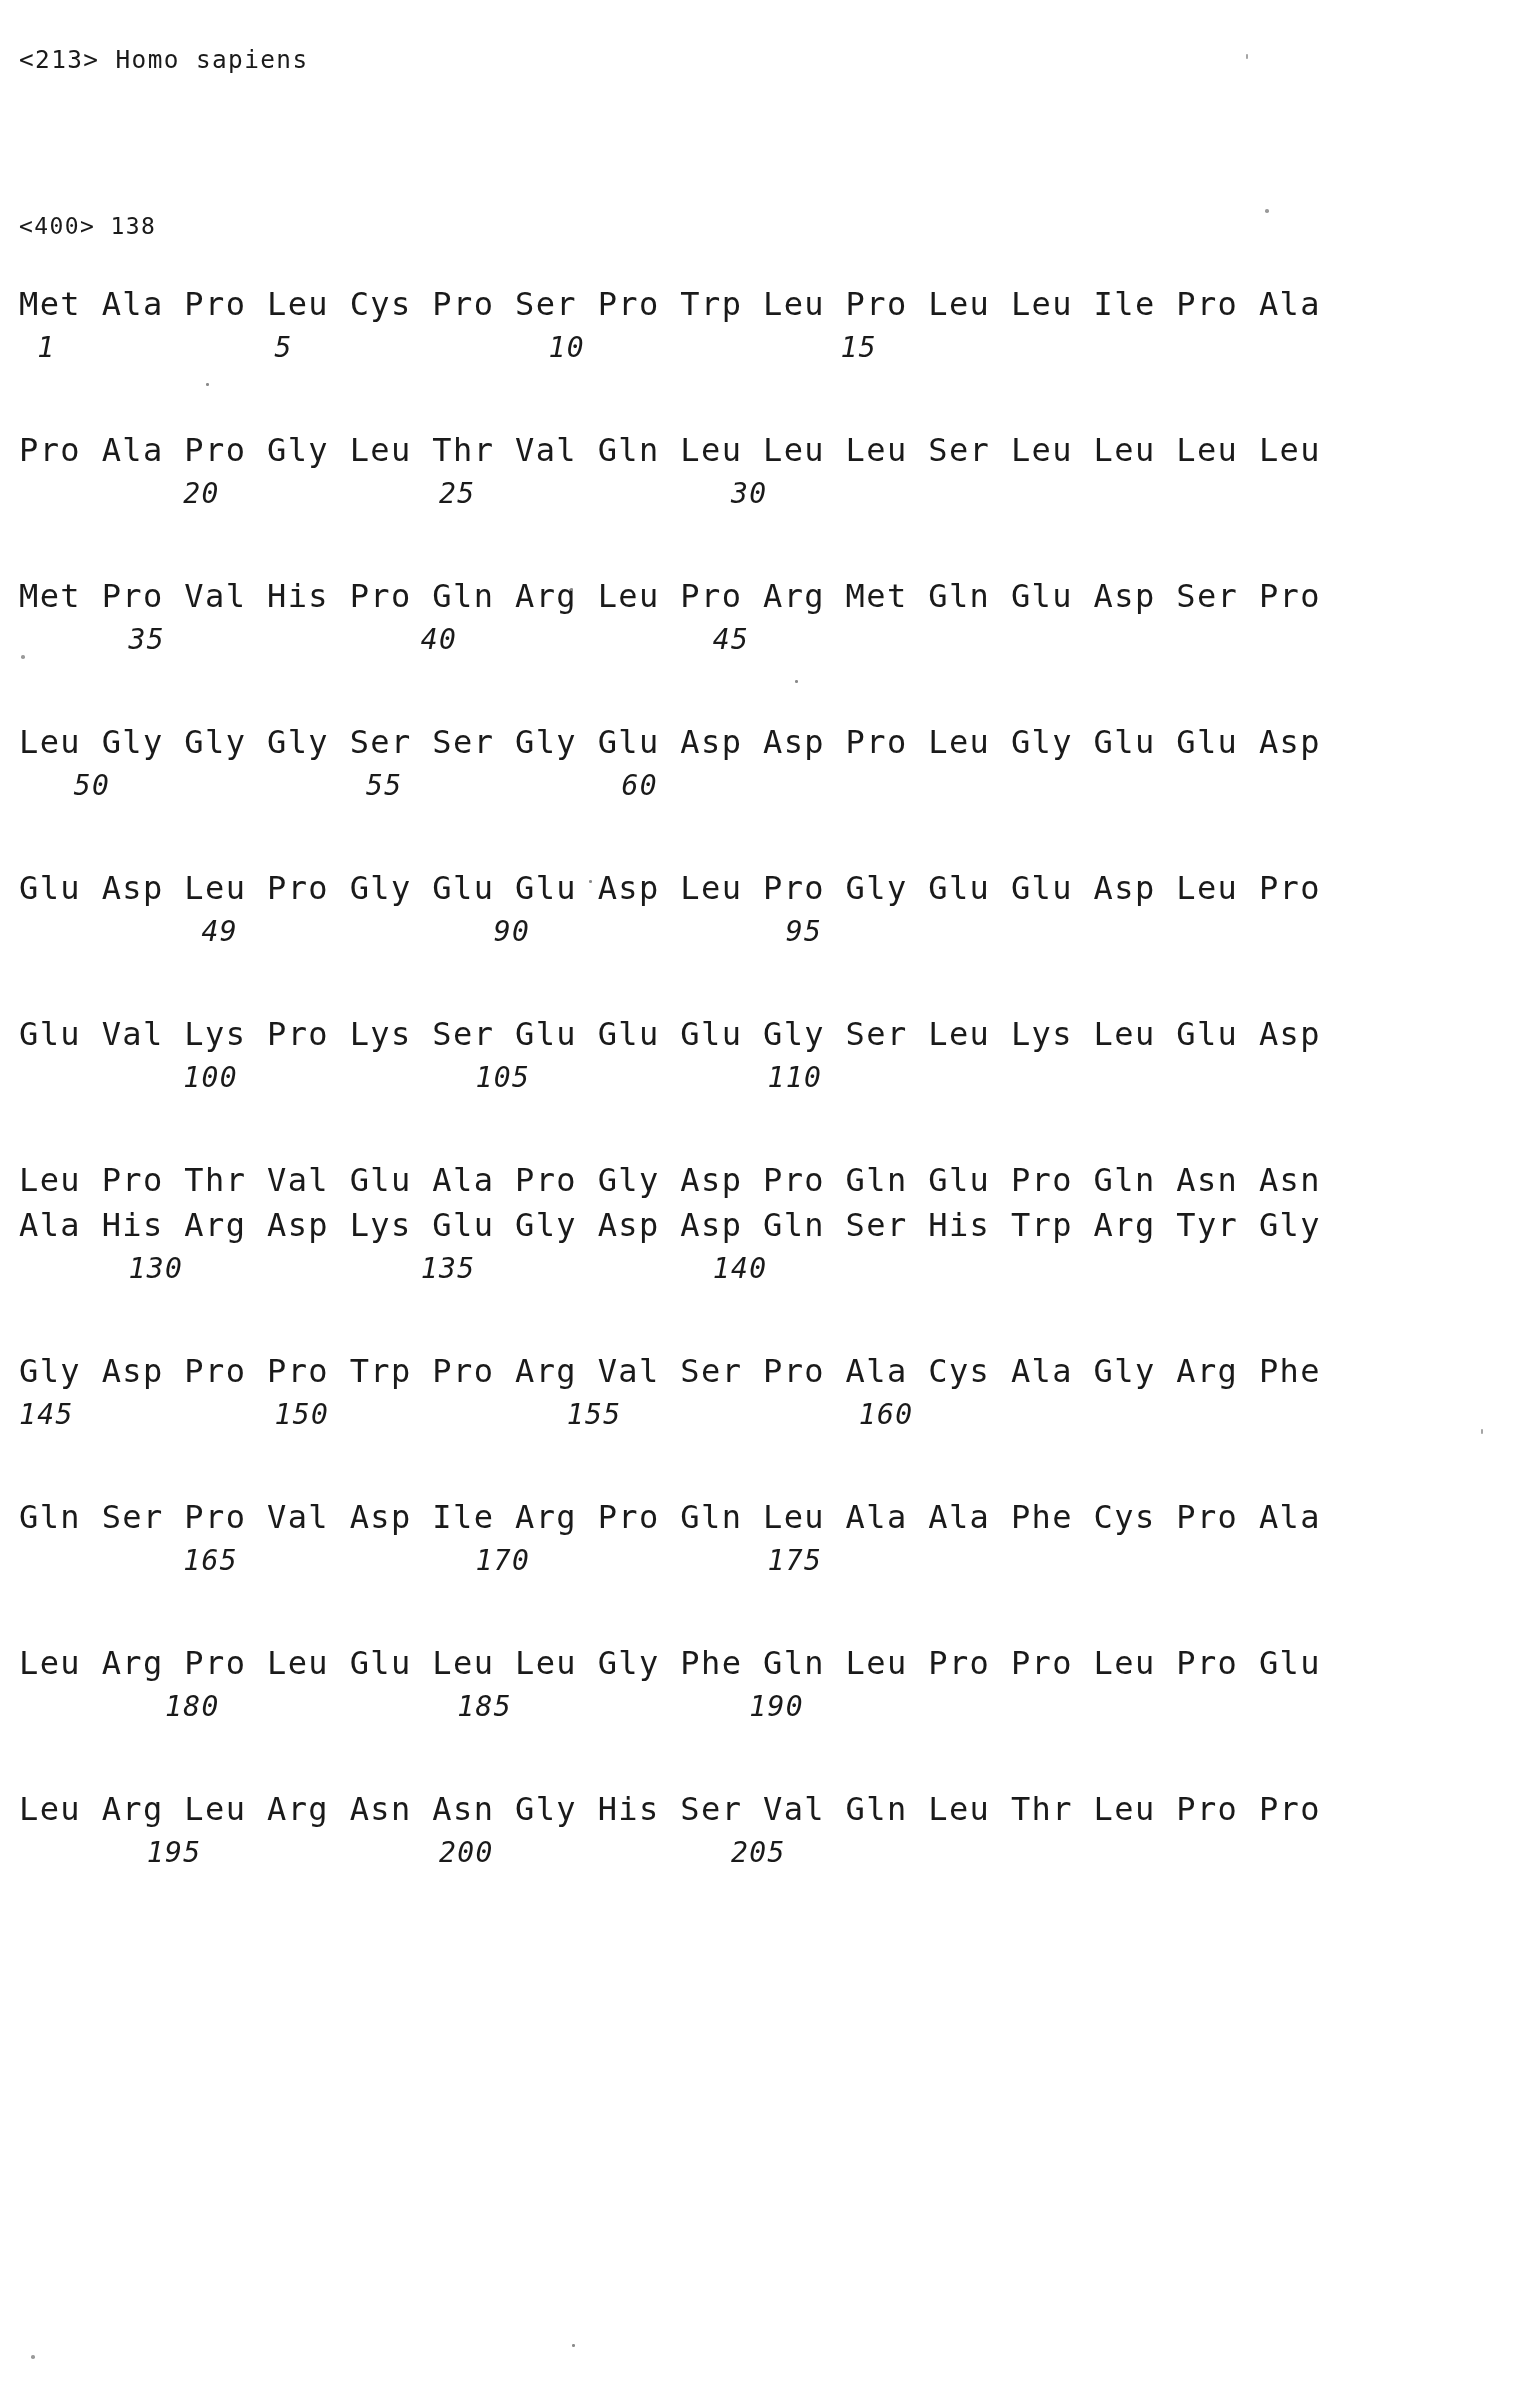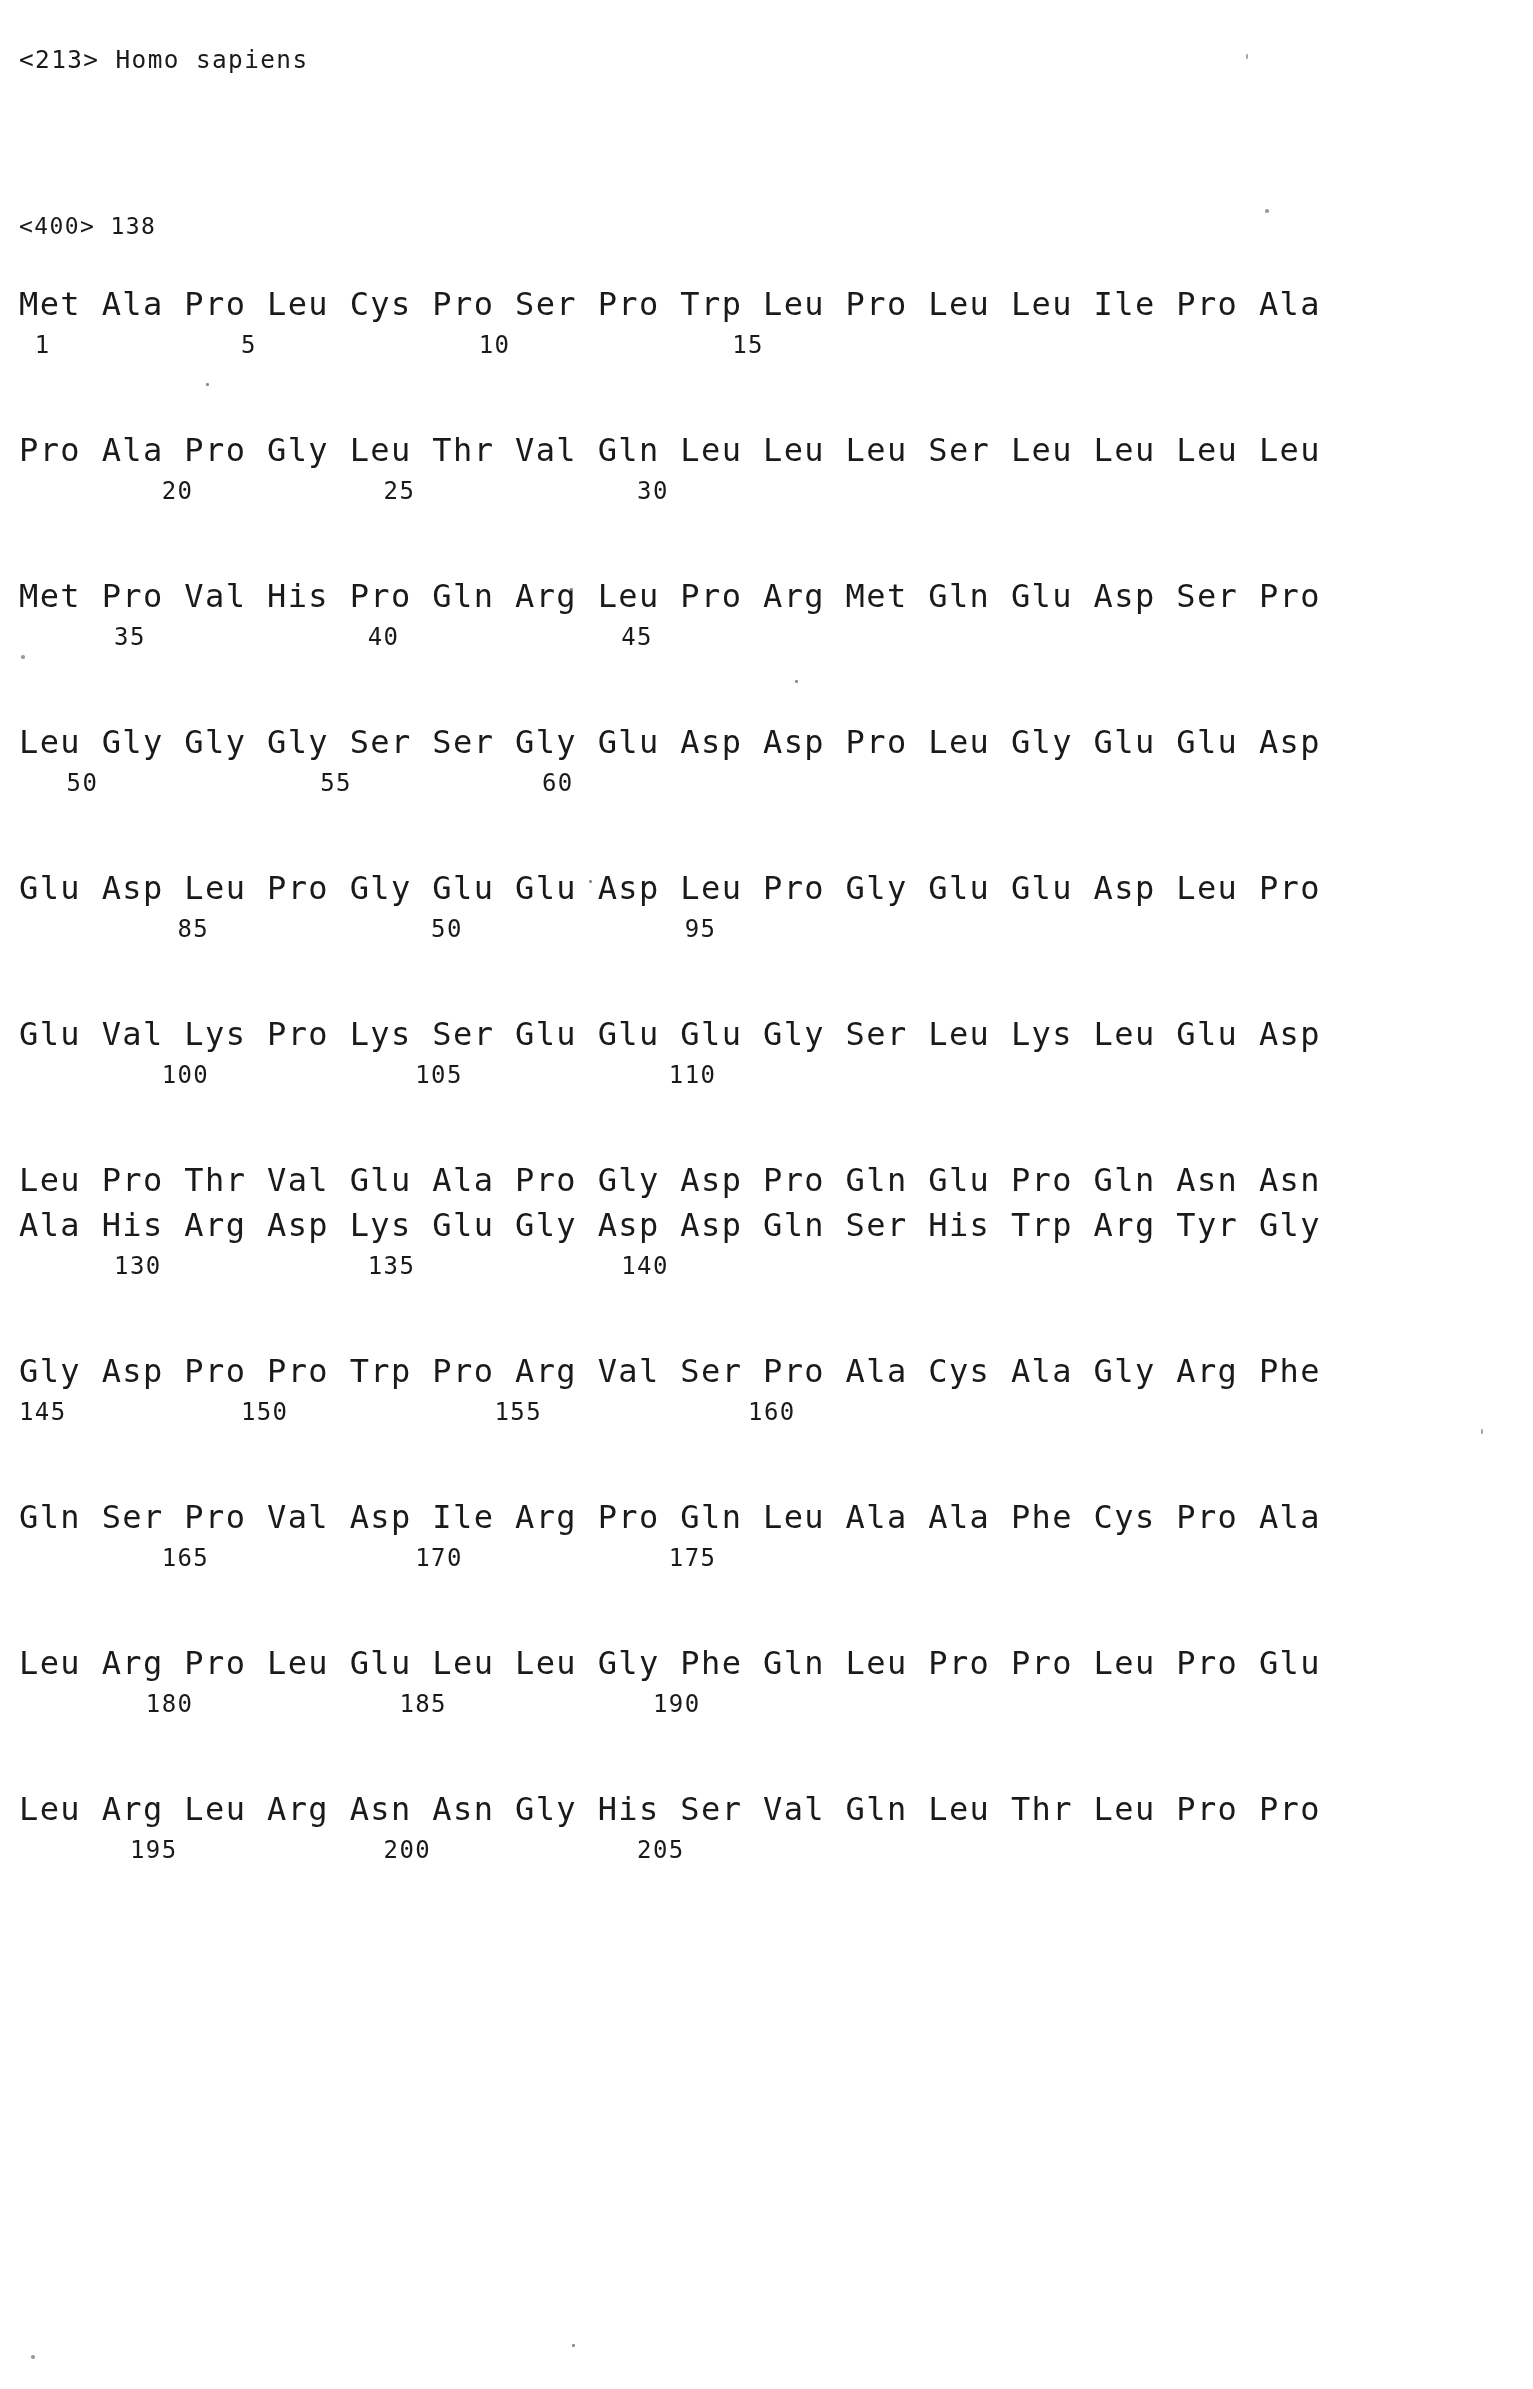--- a/index.html
+++ b/index.html
@@ -48,25 +48,26 @@
     margin-bottom: 0px;
   }
   .residues {
     font-size: 32px;
     letter-spacing: 1.4px;
     white-space: pre;
     line-height: 1.05;
     height: 45px;
   }
   .numbers {
-    font-size: 24px;
+    font-size: 28px;
     letter-spacing: 1.4px;
     white-space: pre;
     line-height: 1.05;
     height: 101px;
+    font-style: italic;
   }
   .speck {
     position: absolute;
     width: 2.6px;
     height: 2.6px;
     background: #8a8a8a;
     border-radius: 50%;
   }
   .speck.s2 { width: 3.5px; height: 3.5px; background: #9a9a9a; }
   .speck.s3 { width: 1.7px; height: 5.2px; background: #a5a5a5; border-radius: 0.9px; }
@@ -92,21 +93,21 @@
     <div class="seq-row">
       <div class="residues">Met Pro Val His Pro Gln Arg Leu Pro Arg Met Gln Glu Asp Ser Pro</div>
       <div class="numbers">      35              40              45</div>
     </div>
     <div class="seq-row">
       <div class="residues">Leu Gly Gly Gly Ser Ser Gly Glu Asp Asp Pro Leu Gly Glu Glu Asp</div>
       <div class="numbers">   50              55            60</div>
     </div>
     <div class="seq-row">
       <div class="residues">Glu Asp Leu Pro Gly Glu Glu Asp Leu Pro Gly Glu Glu Asp Leu Pro</div>
-      <div class="numbers">          85              50              95</div>
+      <div class="numbers">          49              90              95</div>
     </div>
     <div class="seq-row">
       <div class="residues">Glu Val Lys Pro Lys Ser Glu Glu Glu Gly Ser Leu Lys Leu Glu Asp</div>
       <div class="numbers">         100             105             110</div>
     </div>
     <div class="seq-row">
       <div class="residues">Leu Pro Thr Val Glu Ala Pro Gly Asp Pro Gln Glu Pro Gln Asn Asn</div>
     </div>
     <div class="seq-row">
       <div class="residues">Ala His Arg Asp Lys Glu Gly Asp Asp Gln Ser His Trp Arg Tyr Gly</div>

